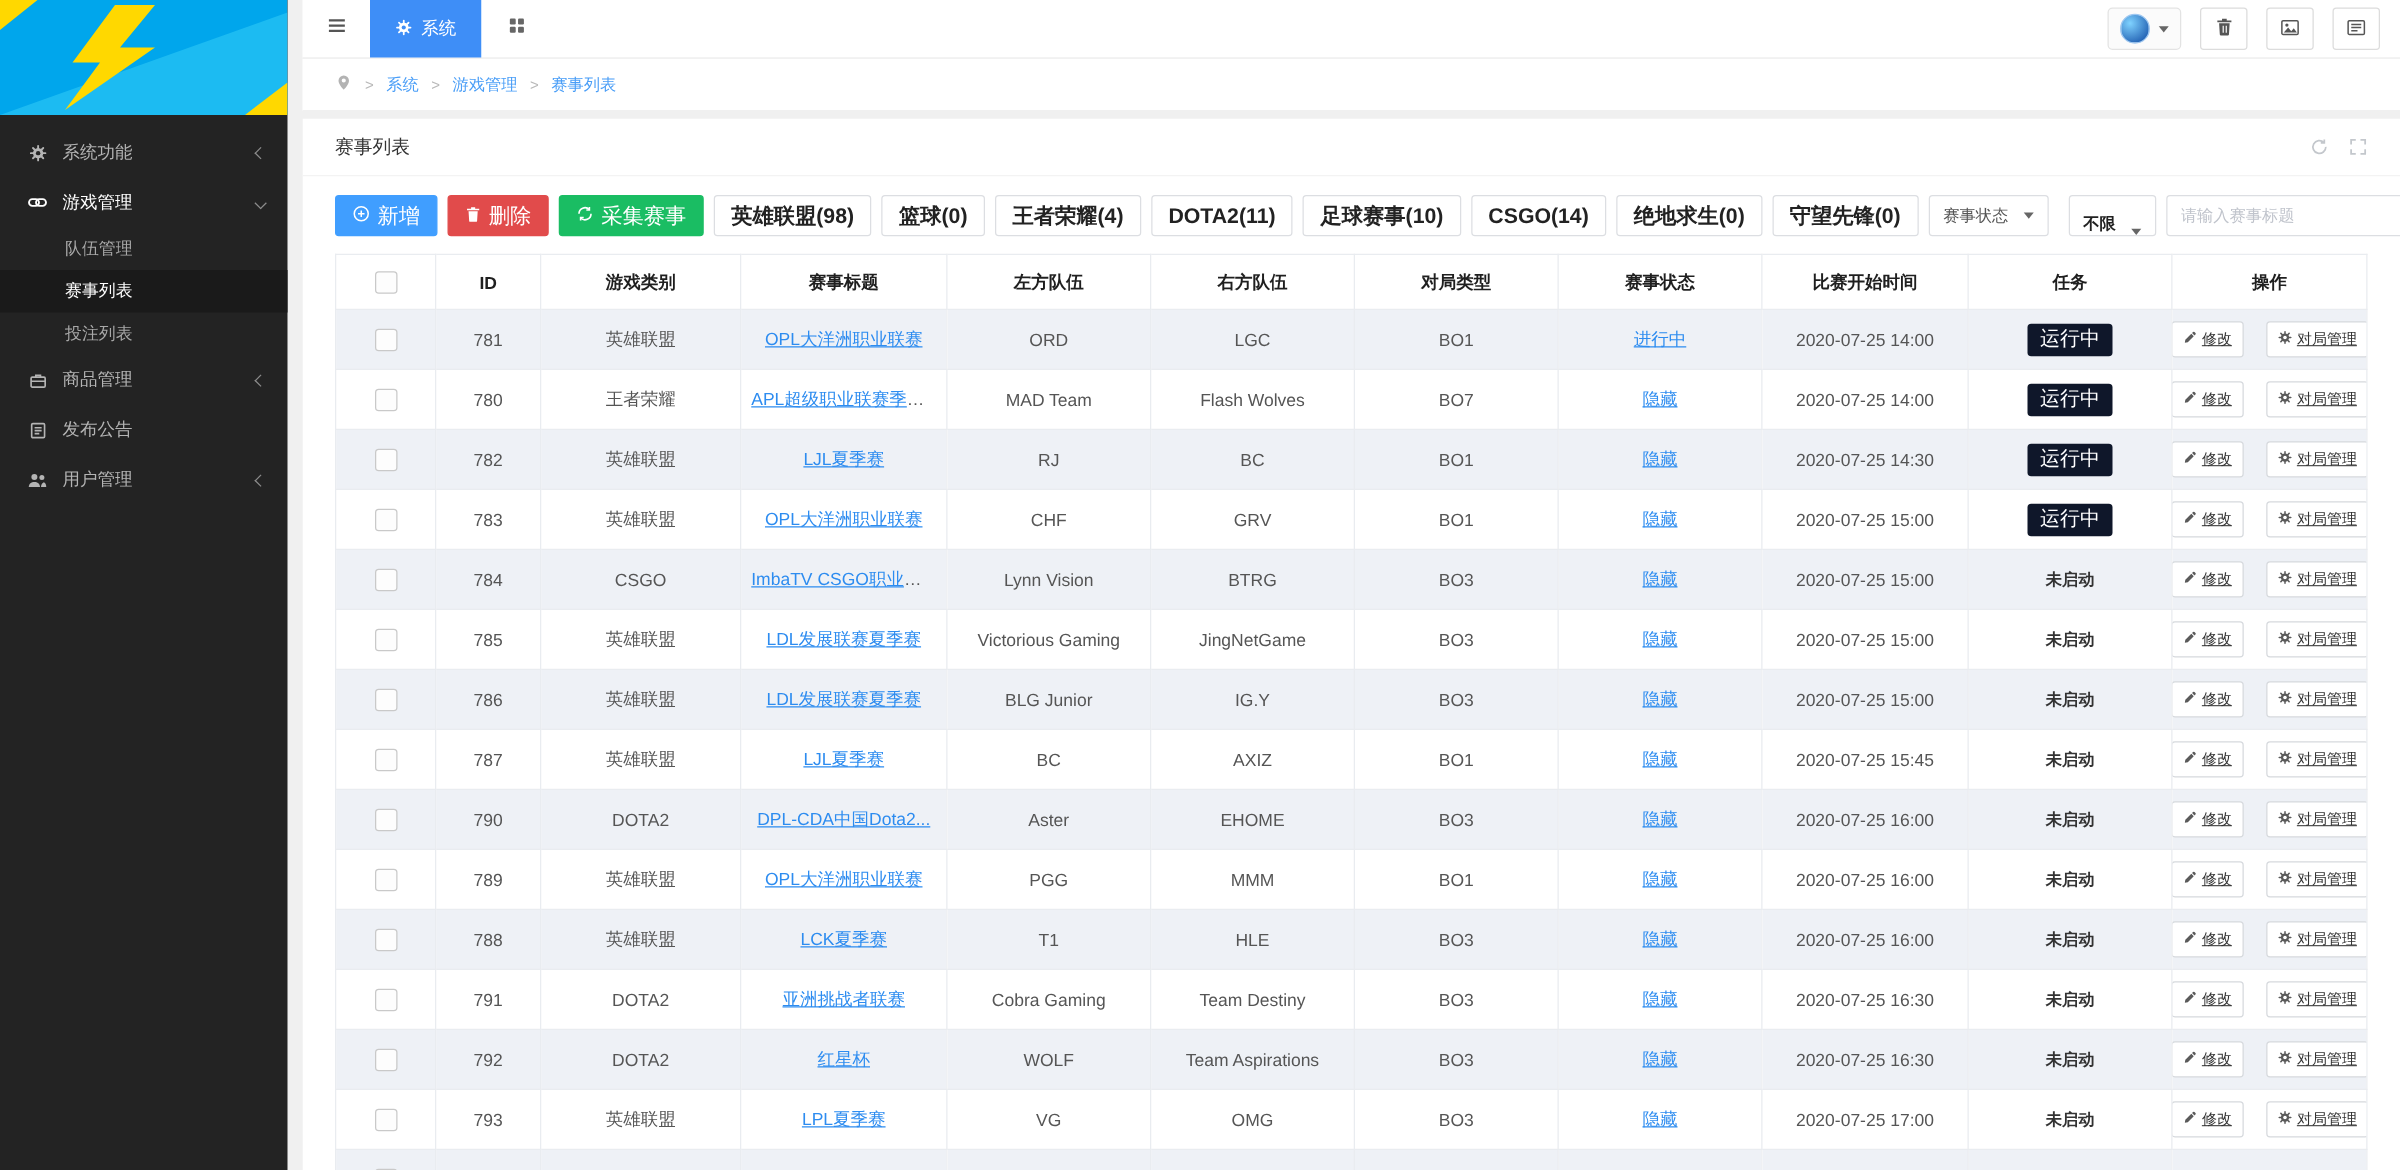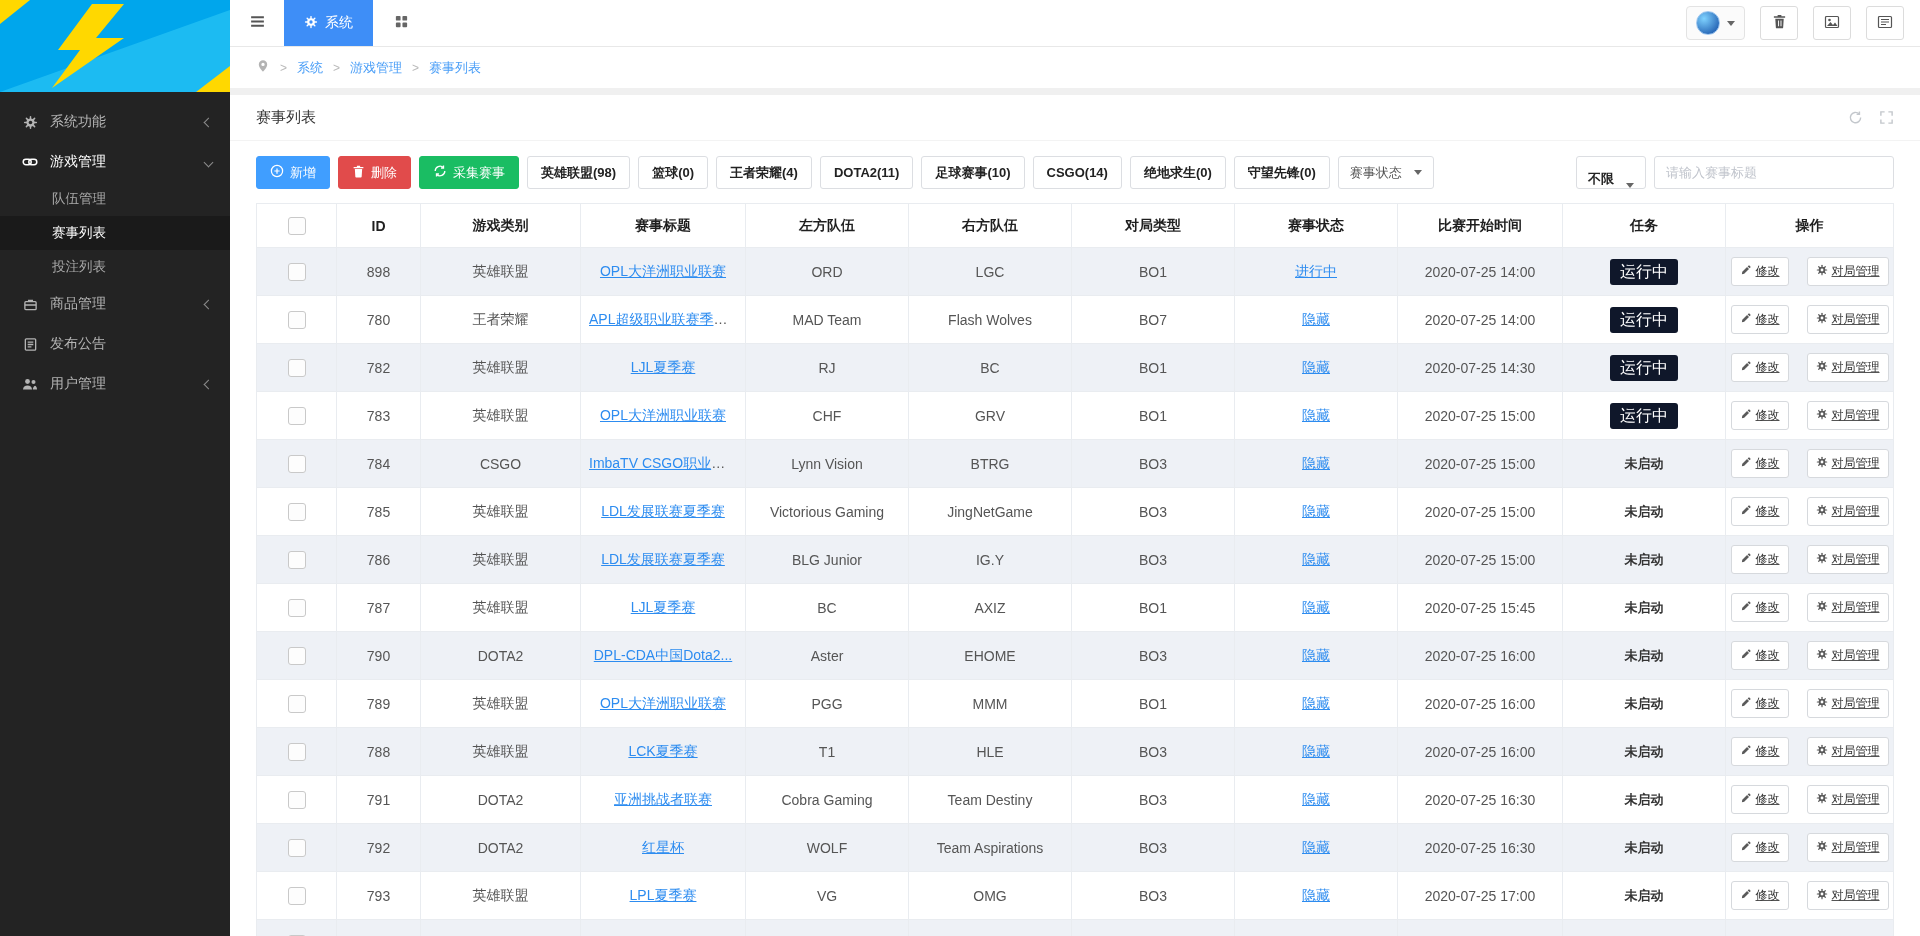--- a/index.html
+++ b/index.html
@@ -16,21 +16,21 @@
   .menu-item .mi-icon{width:20px;margin-right:10px;display:flex;justify-content:center;align-items:center;}
   .menu-item .chev{margin-left:auto;}
   .chev{width:7px;height:7px;border-right:1.6px solid #8d8d8d;border-bottom:1.6px solid #8d8d8d;display:inline-block;}
   .chev-left{transform:rotate(135deg);}
   .chev-down{transform:rotate(45deg);}
   .menu-item.active-parent{color:#fff;}
   .submenu-item{height:34px;display:flex;align-items:center;padding-left:52px;color:#a8a8a8;font-size:13.5px;cursor:pointer;}
   .submenu-item.active{color:#fff;background:#1a1a1a;}
 
   
-  .main{flex:1;display:flex;flex-direction:column;height:936px;min-width:0;}
+  .main{flex:1;display:flex;flex-direction:column;height:936px;min-width:0;margin-left:12px;}
 
   
   .topbar{height:47px;flex:0 0 47px;background:#fff;display:flex;align-items:stretch;border-bottom:1px solid #e8e8e8;}
   .hamburger{width:54px;display:flex;align-items:center;justify-content:center;cursor:pointer;}
   .tab-system{background:#3e8ef7;color:#fff;display:flex;align-items:center;gap:7px;padding:0 20px;font-size:14px;cursor:pointer;}
   .tab-grid{width:56px;display:flex;align-items:center;justify-content:center;color:#666;cursor:pointer;}
   .topbar-right{margin-left:auto;display:flex;align-items:center;gap:15px;padding-right:16px;}
   .user-chip{height:34px;border:1px solid #e3e3e3;background:#fbfbfb;border-radius:4px;display:flex;align-items:center;gap:7px;padding:0 9px;cursor:pointer;}
   .avatar{width:24px;height:24px;border-radius:50%;background:radial-gradient(circle at 32% 30%,#7fd2ff,#0d47a1);display:inline-block;border:1px solid #9ec7f0;}
   .caret{width:0;height:0;border-left:4px solid transparent;border-right:4px solid transparent;border-top:5px solid #666;display:inline-block;}
@@ -44,21 +44,21 @@
   
   .content{flex:1;background:#f0f0f0;padding-top:6px;overflow:hidden;}
   .card{background:#fff;height:100%;}
   .card-header{height:46px;display:flex;align-items:center;padding:0 26px;border-bottom:1px solid #f3f3f3;}
   .card-title{font-size:15px;color:#333;}
   .card-tools{margin-left:auto;display:flex;gap:16px;color:#c3c7cc;}
   .card-tools .tool{cursor:pointer;display:flex;}
 
   
   .toolbar{display:flex;align-items:center;gap:8px;padding:15px 26px 14px;}
-  .btn{height:33px;border-radius:3px;border:1px solid #dcdee2;background:#fff;font-size:13px;display:inline-flex;align-items:center;gap:6px;padding:0 13px;cursor:pointer;color:#333;font-family:inherit;white-space:nowrap;}
+  .btn{height:33px;border-radius:3px;border:1px solid #dcdee2;background:#fff;font-size:17px;display:inline-flex;align-items:center;gap:6px;padding:0 13px;cursor:pointer;color:#333;font-family:inherit;white-space:nowrap;}
   .btn-primary{background:#409eff;border-color:#409eff;color:#fff;}
   .btn-danger{background:#e14b4b;border-color:#e14b4b;color:#fff;}
   .btn-success{background:#1abd63;border-color:#1abd63;color:#fff;}
   .btn-filter{font-weight:700;color:#222;}
   .select-box{height:33px;border:1px solid #dcdee2;border-radius:3px;background:#fff;display:inline-flex;align-items:center;gap:12px;padding:0 11px;font-size:13px;color:#555;cursor:pointer;white-space:nowrap;}
   .select-box.bold{font-weight:700;color:#222;align-items:flex-end;}
   .toolbar .spacer{flex:1;}
   .search-input{height:33px;width:240px;border:1px solid #dcdee2;border-radius:3px;padding:0 11px;font-size:13px;color:#be185d;outline:none;font-family:inherit;background:#fff;}
   .search-input::placeholder{color:#c0c4cc;}
 
@@ -349,21 +349,21 @@
                 <th>对局类型</th>
                 <th>赛事状态</th>
                 <th>比赛开始时间</th>
                 <th>任务</th>
                 <th>操作</th>
               </tr>
             </thead>
             <tbody>
                 <tr>
     <td><span class="checkbox"></span></td>
-    <td>898</td>
+    <td>781</td>
     <td>英雄联盟</td>
     <td><a class="cell-link">OPL大洋洲职业联赛</a></td>
     <td>ORD</td>
     <td>LGC</td>
     <td>BO1</td>
     <td><a class="cell-link">进行中</a></td>
     <td>2020-07-25 14:00</td>
     <td><span class="badge-running">运行中</span></td>
     <td>
       <div class="ops">

